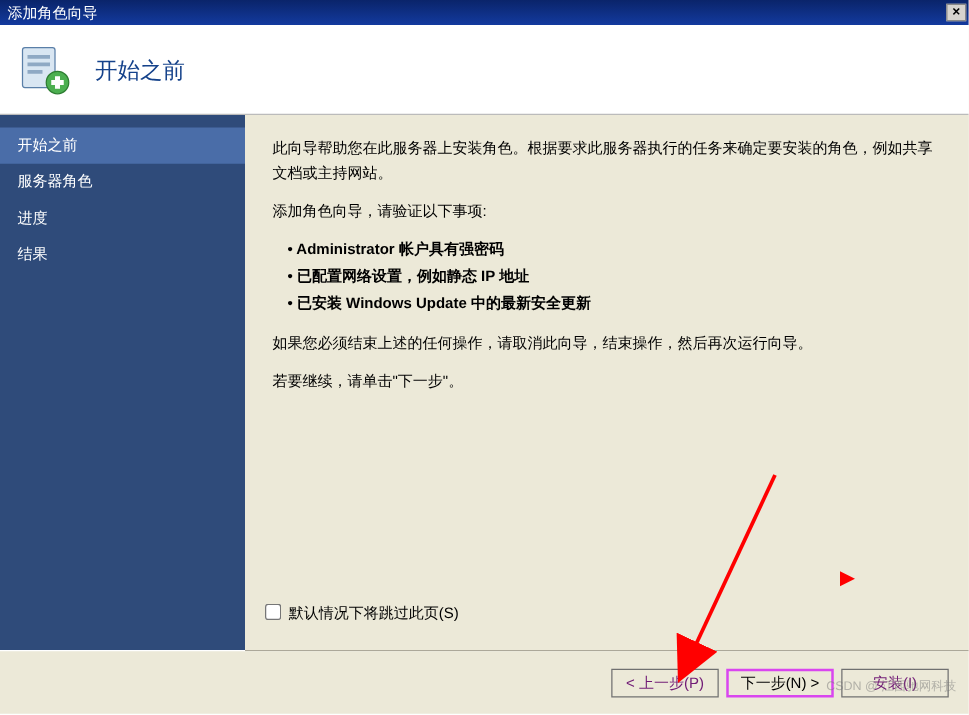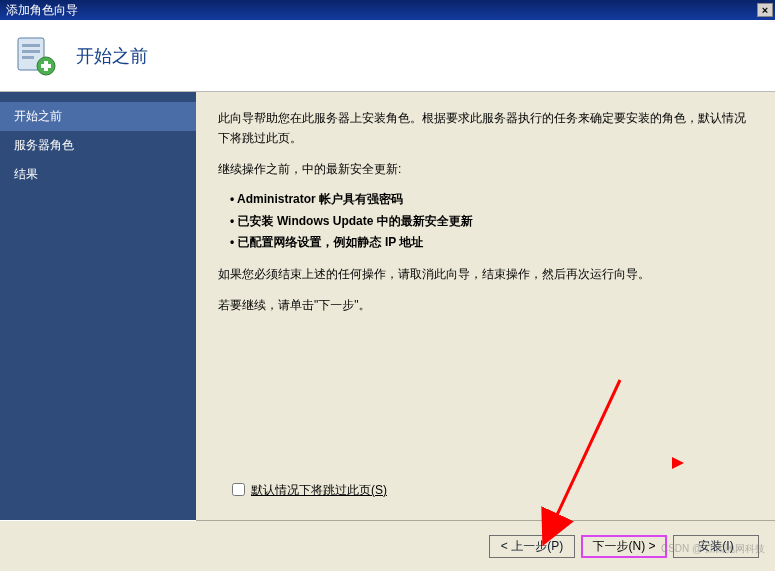--- a/index.html
+++ b/index.html
@@ -84,25 +84,24 @@
   color: #000;
   line-height: 1.7;
 }
 .content p { margin-bottom: 10px; }
 .bullets { margin: 0 0 12px 12px; font-weight: bold; }
 .bullets li { list-style: none; margin-bottom: 1px; }
 .bullets li::before { content: "• "; }
 .skip-row {
   position: absolute;
   bottom: 20px;
-  left: 36px;
+  left: 16px;
   display: flex;
   align-items: center;
   gap: 6px;
-  text-decoration: underline;
 }
 .skip-row input[type=checkbox] {
   width: 13px; height: 13px;
 }
 .divider {
   border-top: 1px solid #aca899;
   margin-left: 196px;
 }
 .footer {
   height: 50px;
@@ -120,21 +119,21 @@
   border: 1px solid #707070;
   font-size: 12px;
   font-family: inherit;
   display: inline-flex;
   align-items: center;
   justify-content: center;
   cursor: pointer;
   padding: 0 8px;
 }
 .btn:disabled {
-  color: #0f172a;
+  color: #701a75;
   cursor: default;
   text-align: right;
 }
 .btn.primary {
   border: 2px solid #d946ef;
 }
 .arrow-annot {
   position: absolute;
   pointer-events: none;
   z-index: 10;
@@ -170,30 +169,31 @@
       <rect x="27" y="30" width="10" height="4" fill="#fff"></rect>
     </svg>
   </div>
   <h1>开始之前</h1>
 </div>
 
 <div class="main">
   <div class="sidebar">
     <div class="side-item active">开始之前</div>
     <div class="side-item">服务器角色</div>
+    <div class="side-item">进度</div>
     <div class="side-item">结果</div>
   </div>
 
   <div class="content">
-    <p>此向导帮助您在此服务器上安装角色。根据要求此服务器执行的任务来确定要安装的角色，默认情况下将跳过此页。</p>
-    <p>继续操作之前，中的最新安全更新:</p>
+    <p>此向导帮助您在此服务器上安装角色。根据要求此服务器执行的任务来确定要安装的角色，例如共享文档或主持网站。</p>
+    <p>添加角色向导，请验证以下事项:</p>
     <ul class="bullets">
       <li>Administrator 帐户具有强密码</li>
+      <li>已配置网络设置，例如静态 IP 地址</li>
       <li>已安装 Windows Update 中的最新安全更新</li>
-      <li>已配置网络设置，例如静态 IP 地址</li>
     </ul>
     <p>如果您必须结束上述的任何操作，请取消此向导，结束操作，然后再次运行向导。</p>
     <p>若要继续，请单击"下一步"。</p>
 
     <div class="skip-row">
       <input type="checkbox" style="">
       <label>默认情况下将跳过此页(S)</label>
     </div>
   </div>
 </div>

